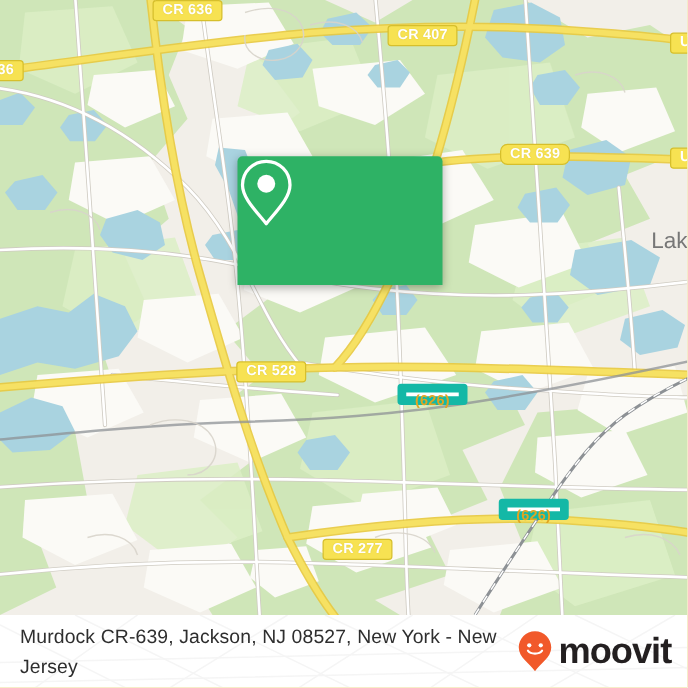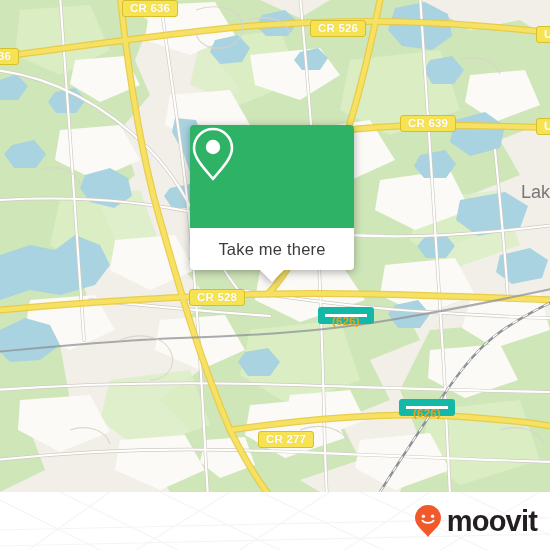--- a/index.html
+++ b/index.html
@@ -225,56 +225,53 @@
         <path d="M120,340 C140,332 162,336 170,350 C178,366 166,380 150,380"></path>
         <path d="M300,430 C320,422 342,428 348,442"></path>
         <path d="M40,170 C58,164 76,170 80,184"></path>
         <path d="M460,60 C478,54 496,60 500,74"></path>
         <path d="M500,430 C520,424 538,430 544,444"></path>
         <path d="M70,430 C88,424 106,430 110,444"></path>
       </g>
     </svg>
 
     <div class="shield cr" style="left:122px;top:0px;">CR 636</div>
-    <div class="shield cr" style="left:310px;top:20px;">CR 526</div>
+    <div class="shield cr" style="left:310px;top:20px;">CR 407</div>
     <div class="shield cr" style="left:-10px;top:48px;">36</div>
     <div class="shield us" style="left:536px;top:26px;">US</div>
-    <div class="shield cr" style="left:400px;top:115px;">CR 639</div>
+    <div class="shield cr" style="left:400px;top:115px;border-radius:6px;">CR 639</div>
     <div class="shield us" style="left:536px;top:118px;">US</div>
     <div class="shield cr" style="left:189px;top:289px;">CR 528</div>
     <div class="shield local" style="left:318px;top:307px;">(626)</div>
     <div class="shield local" style="left:399px;top:399px;">(626)</div>
     <div class="shield cr" style="left:258px;top:431px;">CR 277</div>
 
     <div class="placelabel" style="left:521px;top:182px;">Lak</div>
 
 
     <div id="callout">
       <div id="callout-top" style="background:#2eb265;">
         <svg class="pin-svg" width="46" height="58" viewBox="0 0 46 58">
           <path d="M23 4 C12.5 4 4 12.5 4 23 C4 33.5 15 44 23 54 C31 44 42 33.5 42 23 C42 12.5 33.5 4 23 4 Z" fill="none" stroke="#ffffff" stroke-width="2.6" stroke-linejoin="round"></path>
           <circle cx="23" cy="22" r="7.2" fill="#ffffff"></circle>
         </svg>
       </div>
-      <div id="callout-bottom">
-        <span id="callout-label">Take me there</span>
-        <div id="callout-tail"></div>
-      </div>
     </div>
   </div>
 
   <div id="footer">
     <svg id="footer-watermark" width="550" height="550" viewBox="0 0 550 550">
       <g stroke="#ebebeb" stroke-width="1.2" fill="none">
         <path d="M0,500 L120,560 M60,492 L190,556 M160,492 L300,560 M260,492 L400,558 M360,492 L500,556 M460,492 L560,540"></path>
         <path d="M120,560 L230,492 M230,556 L330,492 M330,560 L430,492 M430,556 L540,492 M20,556 L110,492"></path>
         <path d="M0,530 L550,518 M0,546 L550,534"></path>
       </g>
     </svg>
 
+    <div id="footer-title">Murdock CR-639, Jackson, NJ 08527, New York - New Jersey</div>
 
     <div id="brand">
       <svg width="30" height="34" viewBox="0 0 30 34">
         <path d="M15 1 C7.8 1 2 6.8 2 14 C2 22 11 27 15 33 C19 27 28 22 28 14 C28 6.8 22.2 1 15 1 Z" fill="#f1592a"></path>
         <circle cx="10.4" cy="12.2" r="1.7" fill="#ffffff"></circle>
         <circle cx="19.6" cy="12.2" r="1.7" fill="#ffffff"></circle>
         <path d="M9.4 16.6 C11.4 19.6 18.6 19.6 20.6 16.6" stroke="#ffffff" stroke-width="1.8" fill="none" stroke-linecap="round"></path>
       </svg>
       <span id="brand-name">moovit</span>
     </div>

